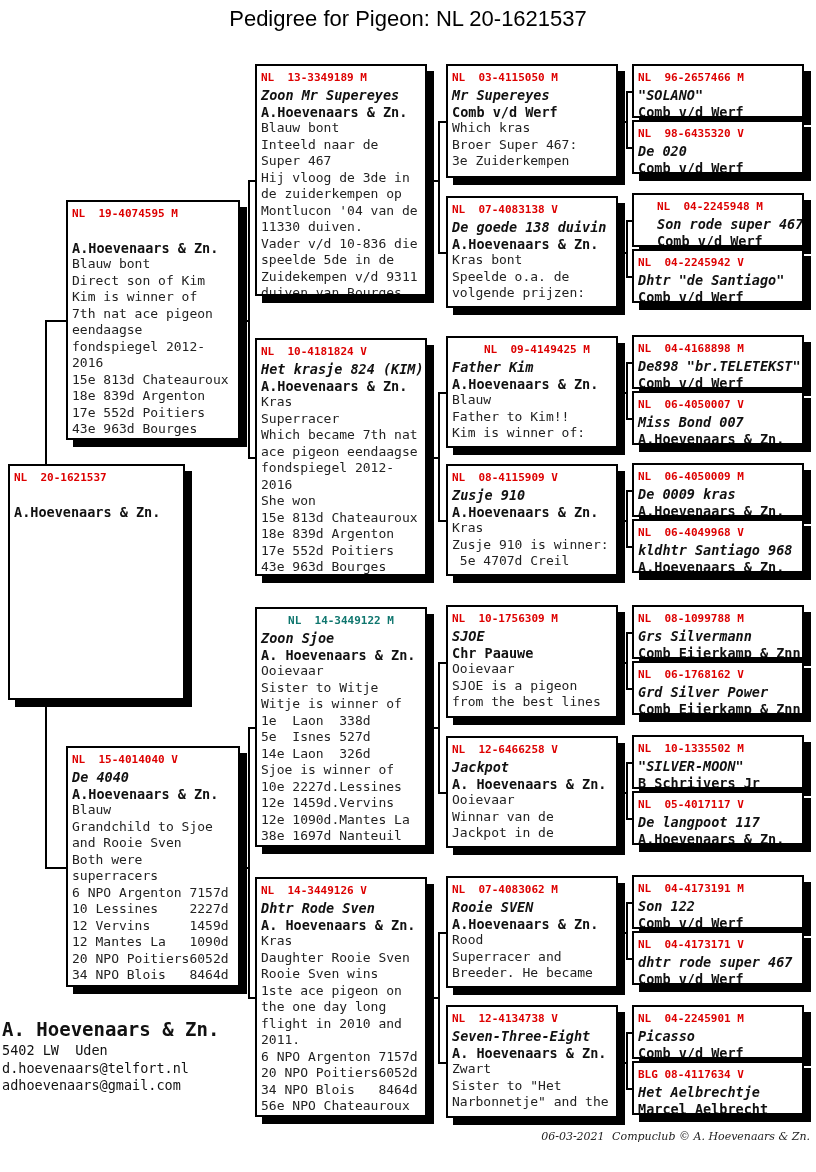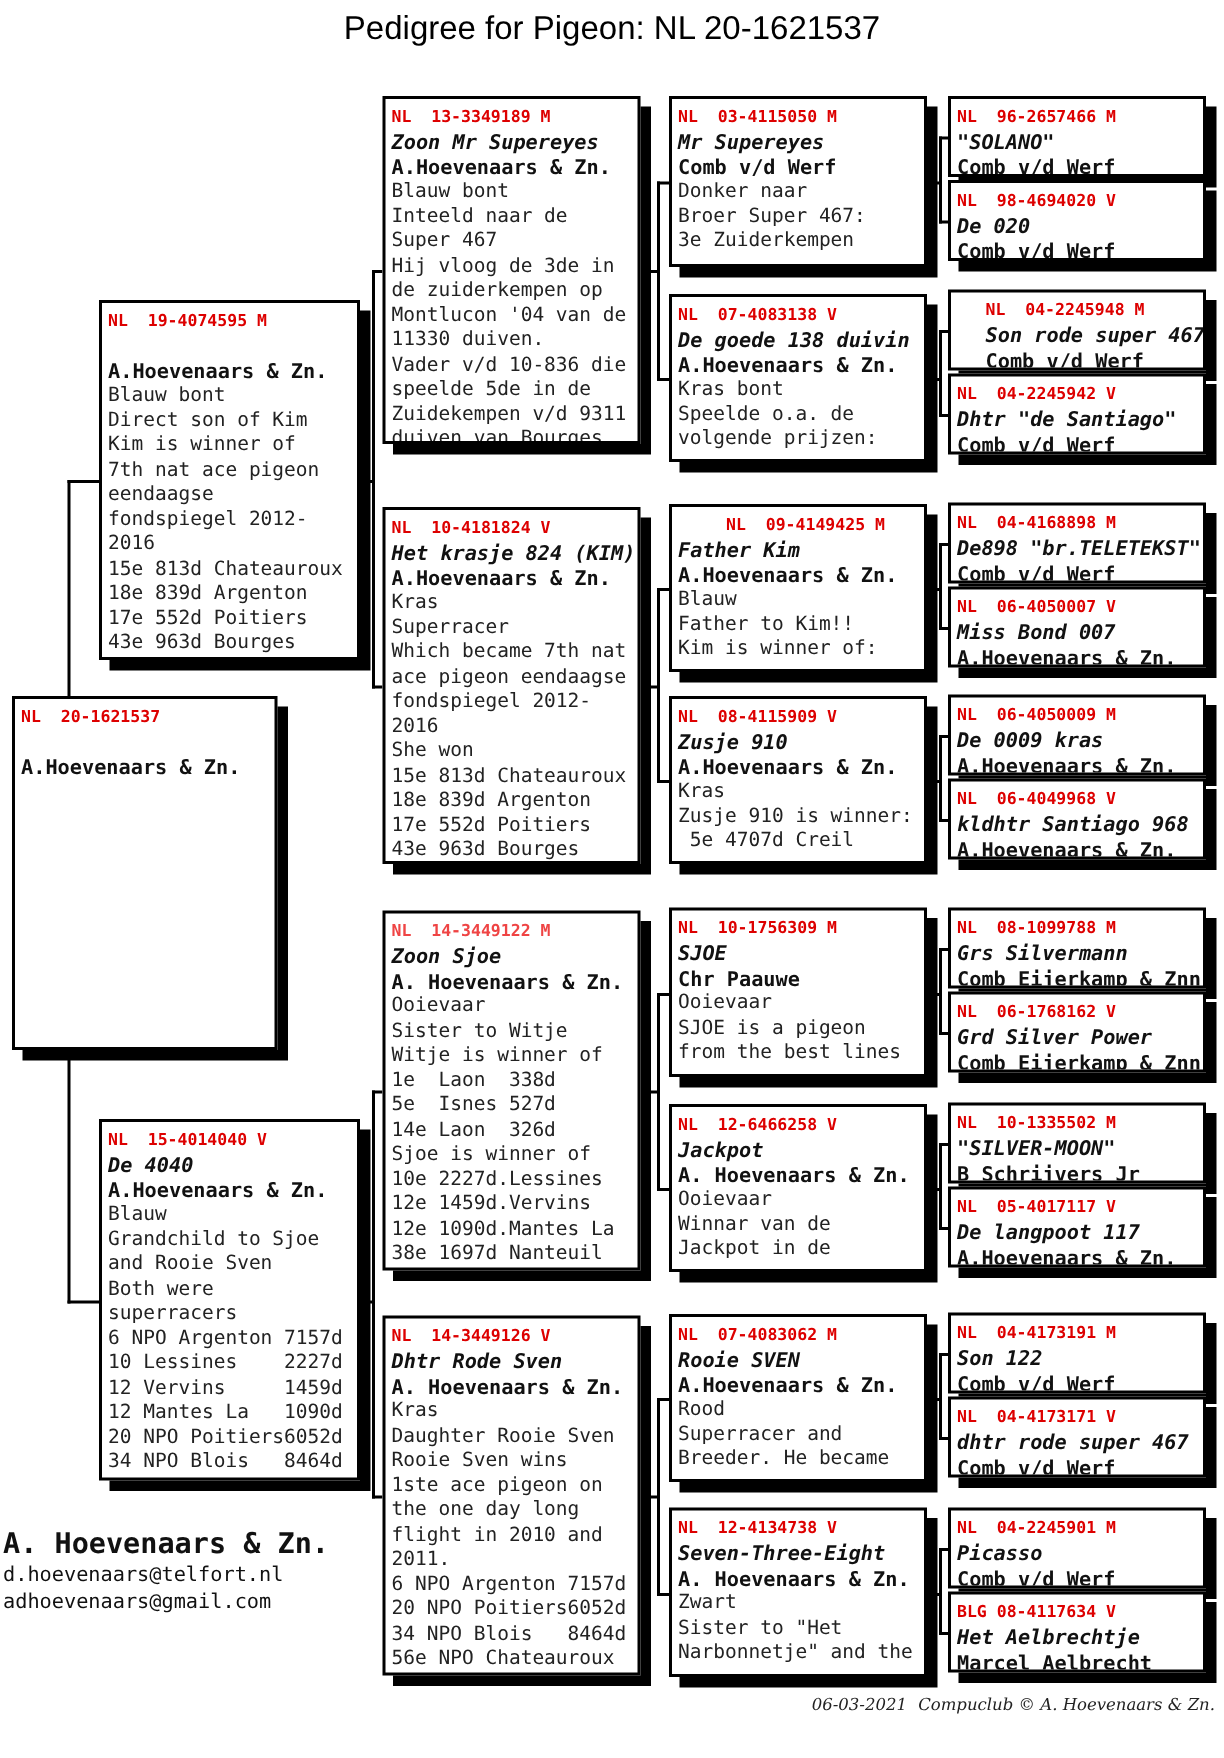--- a/index.html
+++ b/index.html
@@ -151,21 +151,21 @@
         <div class="pline">ace pigeon eendaagse</div>
         <div class="pline">fondspiegel 2012-</div>
         <div class="pline">2016</div>
         <div class="pline">She won</div>
         <div class="pline">15e 813d Chateauroux</div>
         <div class="pline">18e 839d Argenton</div>
         <div class="pline">17e 552d Poitiers</div>
         <div class="pline">43e 963d Bourges</div>
       </div>
       <div class="pbox" style="left: 255px; top: 607px; width: 172px; height: 240px;">
-        <div class="ring" style="color: #ef4444;">NL  14-3449122 M</div>
+        <div class="ring" style="color: #0f766e; text-align: center;">NL  14-3449122 M</div>
         <div class="pname">Zoon Sjoe</div>
         <div class="powner">A. Hoevenaars &amp; Zn.</div>
         <div class="pline">Ooievaar</div>
         <div class="pline">Sister to Witje</div>
         <div class="pline">Witje is winner of</div>
         <div class="pline">1e  Laon  338d</div>
         <div class="pline">5e  Isnes 527d</div>
         <div class="pline">14e Laon  326d</div>
         <div class="pline">Sjoe is winner of</div>
         <div class="pline">10e 2227d.Lessines</div>
@@ -186,21 +186,21 @@
         <div class="pline">2011.</div>
         <div class="pline">6 NPO Argenton 7157d</div>
         <div class="pline">20 NPO Poitiers6052d</div>
         <div class="pline">34 NPO Blois   8464d</div>
         <div class="pline">56e NPO Chateauroux</div>
       </div>
       <div class="pbox" style="left: 446px; top: 64px; width: 172px; height: 114px;">
         <div class="ring" style="color: rgb(221, 0, 0);">NL  03-4115050 M</div>
         <div class="pname">Mr Supereyes</div>
         <div class="powner">Comb v/d Werf</div>
-        <div class="pline">Donker naar</div>
+        <div class="pline">Which kras</div>
         <div class="pline">Broer Super 467:</div>
         <div class="pline">3e Zuiderkempen</div>
       </div>
       <div class="pbox" style="left: 446px; top: 196px; width: 172px; height: 112px;">
         <div class="ring" style="color: rgb(221, 0, 0);">NL  07-4083138 V</div>
         <div class="pname">De goede 138 duivin</div>
         <div class="powner">A.Hoevenaars &amp; Zn.</div>
         <div class="pline">Kras bont</div>
         <div class="pline">Speelde o.a. de</div>
         <div class="pline">volgende prijzen:</div>
@@ -252,21 +252,21 @@
         <div class="pline">Zwart</div>
         <div class="pline">Sister to "Het</div>
         <div class="pline">Narbonnetje" and the</div>
       </div>
       <div class="pbox" style="left: 632px; top: 64px; width: 172px; height: 54px;">
         <div class="ring" style="color: rgb(221, 0, 0);">NL  96-2657466 M</div>
         <div class="pname">"SOLANO"</div>
         <div class="powner">Comb v/d Werf</div>
       </div>
       <div class="pbox" style="left: 632px; top: 120px; width: 172px; height: 54px;">
-        <div class="ring" style="color: rgb(221, 0, 0);">NL  98-4694020 V</div>
+        <div class="ring" style="color: rgb(221, 0, 0);">NL  98-6435320 V</div>
         <div class="pname">De 020</div>
         <div class="powner">Comb v/d Werf</div>
       </div>
       <div class="pbox" style="left: 632px; top: 193px; width: 172px; height: 54px; padding-left: 23px;">
         <div class="ring" style="color: rgb(221, 0, 0);">NL  04-2245948 M</div>
         <div class="pname">Son rode super 467</div>
         <div class="powner">Comb v/d Werf</div>
       </div>
       <div class="pbox" style="left: 632px; top: 249px; width: 172px; height: 54px;">
         <div class="ring" style="color: rgb(221, 0, 0);">NL  04-2245942 V</div>
@@ -329,20 +329,21 @@
         <div class="powner">Comb v/d Werf</div>
       </div>
       <div class="pbox" style="left: 632px; top: 1061px; width: 172px; height: 54px;">
         <div class="ring" style="color: rgb(221, 0, 0);">BLG 08-4117634 V</div>
         <div class="pname">Het Aelbrechtje</div>
         <div class="powner">Marcel Aelbrecht</div>
       </div>
     </div>
   <div id="owner-block">
     <div id="owner-name">A. Hoevenaars &amp; Zn.</div>
+      <div class="owner-line">5402 LW  Uden</div>
       <div class="owner-line">d.hoevenaars@telfort.nl</div>
       <div class="owner-line">adhoevenaars@gmail.com</div>
     </div>
   <div id="footer">
     <span style="margin-left:0">06-03-2021</span>
     <span>Compuclub © A. Hoevenaars &amp; Zn.</span>
   </div>
 </div>
 
 </body></html>

